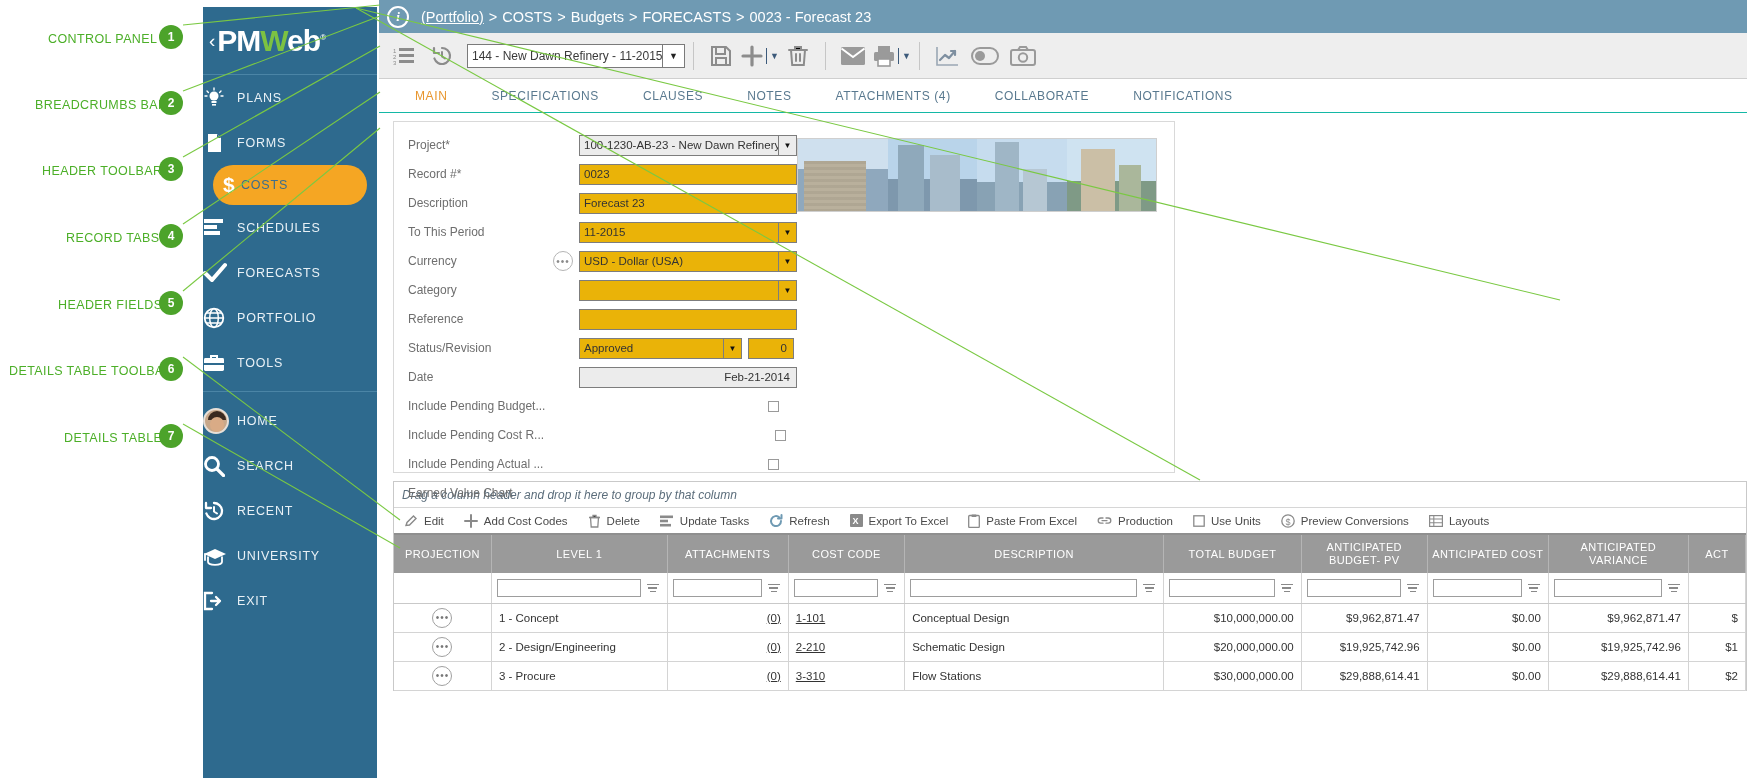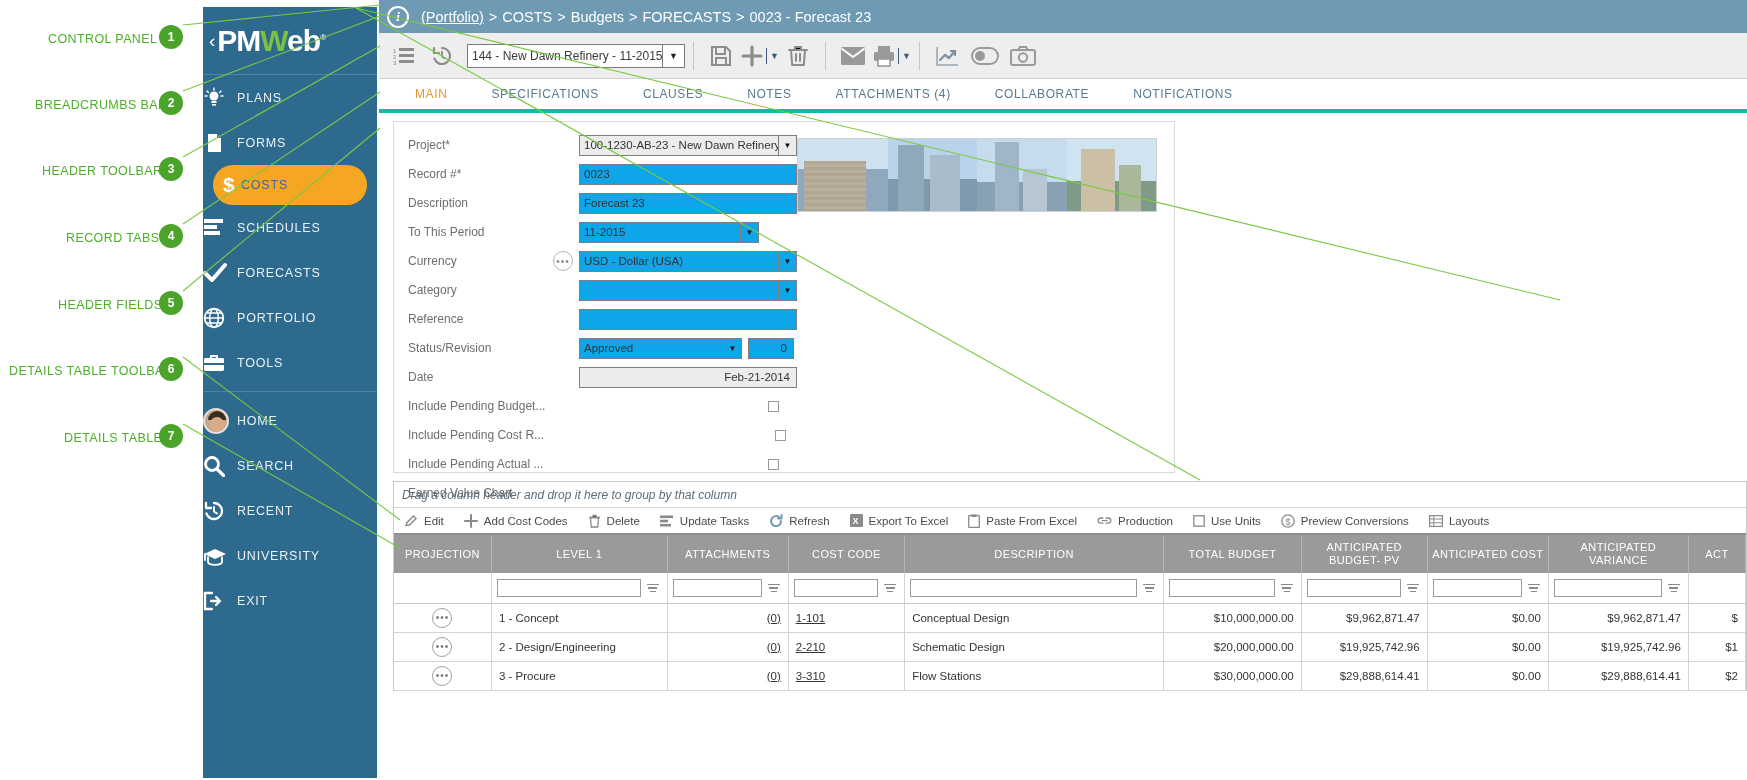--- a/index.html
+++ b/index.html
@@ -110,21 +110,21 @@
     display:flex; align-items:center; font-size:12px; color:#3a3a3a;
     padding-left:4px; margin-left:6px; width:218px;
   }
   .proj-select .txt { flex:1; overflow:hidden; white-space:nowrap; }
   .proj-select .arrow {
     width:22px; height:100%; border-left:1px solid #7a7a7a;
     display:flex; align-items:center; justify-content:center; font-size:9px; color:#222;
   }
 
   .tabs {
-    height:34px; background:#ffffff; border-bottom:4px solid #14b8a6;
+    height:34px; background:#ffffff; border-bottom:1px solid #14b8a6;
     display:flex; align-items:center; padding-left:14px;
   }
   .tab {
     font-size:12px; color:#59798f; letter-spacing:.6px;
     padding:0 22px; height:34px; display:flex; align-items:center;
   }
   .tab.active { color:#e8962e; }
 
   .form-panel {
     margin:8px 0 0 14px; width:782px; height:352px;
@@ -132,21 +132,21 @@
     position:relative;
   }
   .frow { display:flex; align-items:center; height:26px; margin-top:3px; padding-left:14px; }
   .frow:first-child { margin-top:10px; }
   .flabel { width:145px; font-size:12px; color:#6e6e6e; }
   .fdots {
     width:20px; height:20px; border-radius:50%; border:1px solid #b5b5b5;
     display:flex; align-items:center; justify-content:center; margin-right:6px;
     color:#8a8a8a; font-size:10px; letter-spacing:1px;
   }
-  .fctrl { height:21px; border:1px solid #7d7d7d; background:#0ea5e9; display:flex; align-items:center; font-size:11.5px; color:#333; padding-left:4px; }
+  .fctrl { height:21px; border:1px solid #7d7d7d; background:#eab308; display:flex; align-items:center; font-size:11.5px; color:#333; padding-left:4px; }
   .fctrl.ro { background:#ececec; }
   .fctrl .cv { flex:1; overflow:hidden; white-space:nowrap; }
   .fctrl .dd { width:18px; height:100%; border-left:1px solid #7d7d7d; display:flex; align-items:center; justify-content:center; font-size:8px; color:#111; }
   .fcheck { width:11px; height:11px; border:1px solid #9a9a9a; background:#fff; }
 
   .img-strip {
     position:absolute; left:403px; top:16px;
     width:360px; height:74px; display:flex; overflow:hidden;
     border:1px solid #cfcfcf;
   }
@@ -436,21 +436,21 @@
         <div class="frow">
           <span class="flabel">Description</span>
           <span style="width:26px"></span>
           <span class="fctrl" style="width:218px;">
             <span class="cv" style="">Forecast 23</span>
           </span>
         </div>
         <div class="frow">
           <span class="flabel">To This Period</span>
           <span style="width:26px"></span>
-          <span class="fctrl" style="width:180px">
+          <span class="fctrl" style="width:218px">
             <span class="cv">11-2015</span>
             <span class="dd">▼</span>
           </span>
         </div>
         <div class="frow">
           <span class="flabel">Currency</span>
           <span class="fdots">•••</span>
           <span class="fctrl" style="width:218px">
             <span class="cv">USD - Dollar (USA)</span>
             <span class="dd">▼</span>

